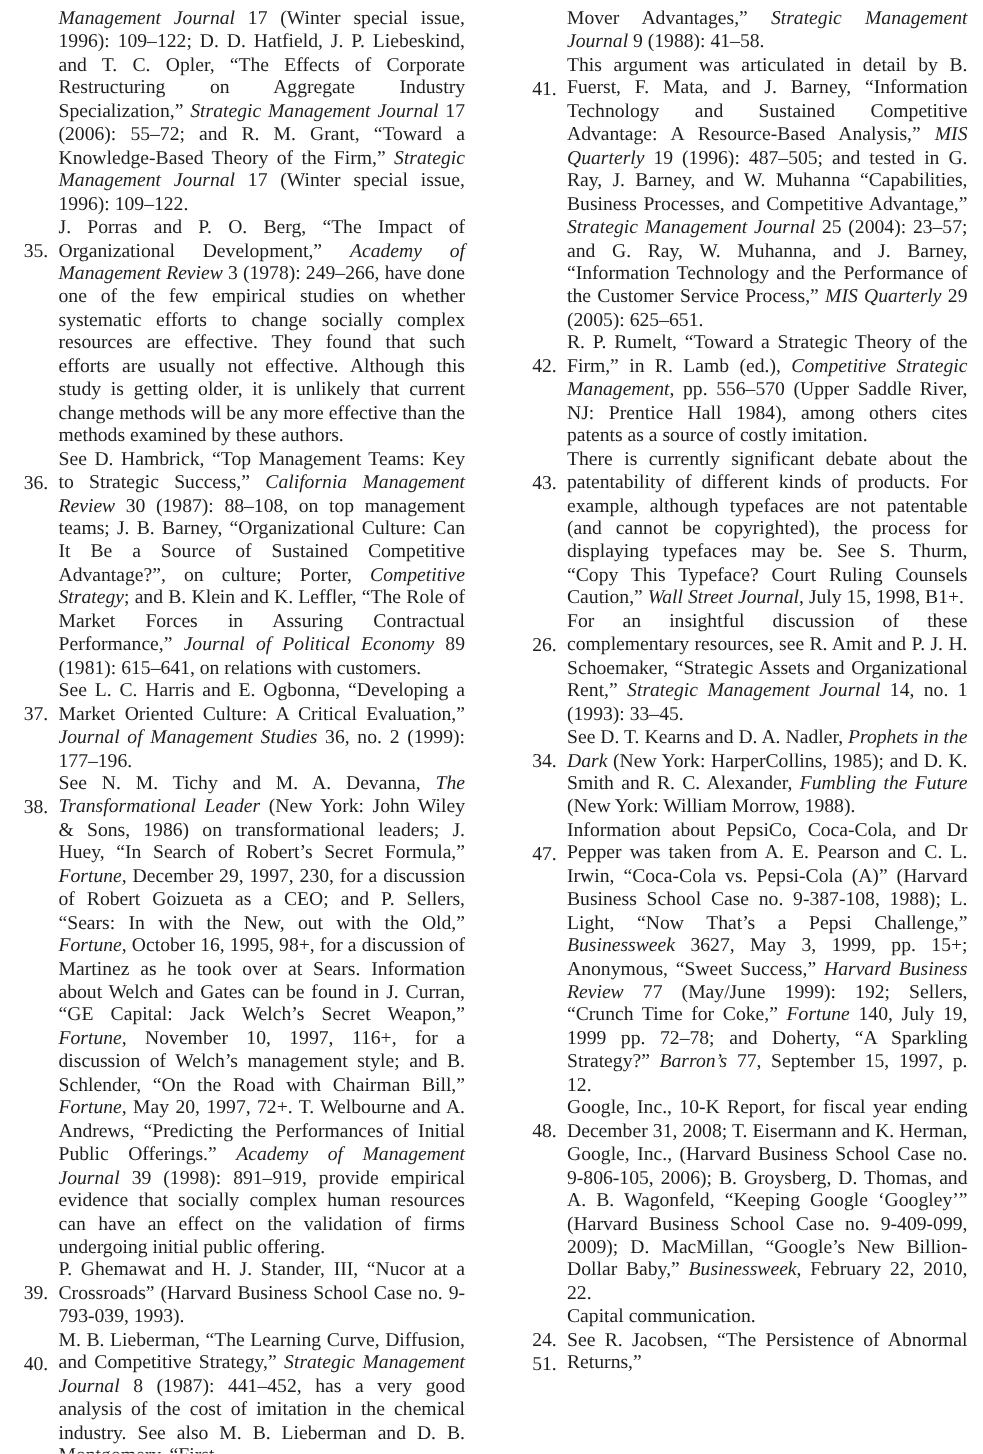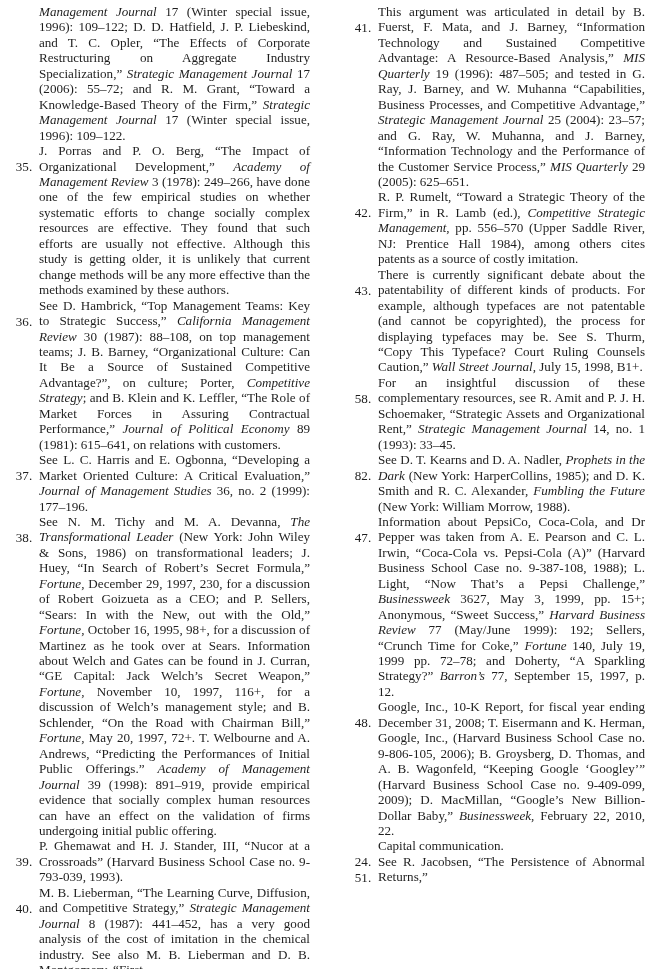--- a/index.html
+++ b/index.html
@@ -24,23 +24,24 @@
   <div class="col col-left">
       <p class="note cont"><span class="it">Management Journal</span><span> 17 (Winter special issue, 1996): 109–122; D. D. Hatfield, J. P. Liebeskind, and T. C. Opler, “The Effects of Corporate Restructuring on Aggregate Industry Specialization,” </span><span class="it">Strategic Management Journal</span><span> 17 (2006): 55–72; and R. M. Grant, “Toward a Knowledge-Based Theory of the Firm,” </span><span class="it">Strategic Management Journal</span><span> 17 (Winter special issue, 1996): 109–122.</span></p>
       <p class="note"><span class="num">35.</span><span>J. Porras and P. O. Berg, “The Impact of Organizational Development,” </span><span class="it">Academy of Management Review</span><span> 3 (1978): 249–266, have done one of the few empirical studies on whether systematic efforts to change socially complex resources are effective. They found that such efforts are usually not effective. Although this study is getting older, it is unlikely that current change methods will be any more effective than the methods examined by these authors.</span></p>
       <p class="note"><span class="num">36.</span><span>See D. Hambrick, “Top Management Teams: Key to Strategic Success,” </span><span class="it">California Management Review</span><span> 30 (1987): 88–108, on top management teams; J. B. Barney, “Organizational Culture: Can It Be a Source of Sustained Competitive Advantage?”, on culture; Porter, </span><span class="it">Competitive Strategy</span><span>; and B. Klein and K. Leffler, “The Role of Market Forces in Assuring Contractual Performance,” </span><span class="it">Journal of Political Economy</span><span> 89 (1981): 615–641, on relations with customers.</span></p>
       <p class="note"><span class="num">37.</span><span>See L. C. Harris and E. Ogbonna, “Developing a Market Oriented Culture: A Critical Evaluation,” </span><span class="it">Journal of Management Studies</span><span> 36, no. 2 (1999): 177–196.</span></p>
       <p class="note"><span class="num">38.</span><span>See N. M. Tichy and M. A. Devanna, </span><span class="it">The Transformational Leader</span><span> (New York: John Wiley &amp; Sons, 1986) on transformational leaders; J. Huey, “In Search of Robert’s Secret Formula,” </span><span class="it">Fortune</span><span>, December 29, 1997, 230, for a discussion of Robert Goizueta as a CEO; and P. Sellers, “Sears: In with the New, out with the Old,” </span><span class="it">Fortune</span><span>, October 16, 1995, 98+, for a discussion of Martinez as he took over at Sears. Information about Welch and Gates can be found in J. Curran, “GE Capital: Jack Welch’s Secret Weapon,” </span><span class="it">Fortune</span><span>, November 10, 1997, 116+, for a discussion of Welch’s management style; and B. Schlender, “On the Road with Chairman Bill,” </span><span class="it">Fortune</span><span>, May 20, 1997, 72+. T. Welbourne and A. Andrews, “Predicting the Performances of Initial Public Offerings.” </span><span class="it">Academy of Management Journal</span><span> 39 (1998): 891–919, provide empirical evidence that socially complex human resources can have an effect on the validation of firms undergoing initial public offering.</span></p>
       <p class="note"><span class="num">39.</span><span>P. Ghemawat and H. J. Stander, III, “Nucor at a Crossroads” (Harvard Business School Case no. 9-793-039, 1993).</span></p>
       <p class="note"><span class="num">40.</span><span>M. B. Lieberman, “The Learning Curve, Diffusion, and Competitive Strategy,” </span><span class="it">Strategic Management Journal</span><span> 8 (1987): 441–452, has a very good analysis of the cost of imitation in the chemical industry. See also M. B. Lieberman and D. B. Montgomery, “First-</span></p>
     </div>
   <div class="col col-right">
+      <p class="note cont"><span>Mover Advantages,” </span><span class="it">Strategic Management Journal</span><span> 9 (1988): 41–58.</span></p>
       <p class="note"><span class="num">41.</span><span>This argument was articulated in detail by B. Fuerst, F. Mata, and J. Barney, “Information Technology and Sustained Competitive Advantage: A Resource-Based Analysis,” </span><span class="it">MIS Quarterly</span><span> 19 (1996): 487–505; and tested in G. Ray, J. Barney, and W. Muhanna “Capabilities, Business Processes, and Competitive Advantage,” </span><span class="it">Strategic Management Journal</span><span> 25 (2004): 23–57; and G. Ray, W. Muhanna, and J. Barney, “Information Technology and the Performance of the Customer Service Process,” </span><span class="it">MIS Quarterly</span><span> 29 (2005): 625–651.</span></p>
       <p class="note"><span class="num">42.</span><span>R. P. Rumelt, “Toward a Strategic Theory of the Firm,” in R. Lamb (ed.), </span><span class="it">Competitive Strategic Management</span><span>, pp. 556–570 (Upper Saddle River, NJ: Prentice Hall 1984), among others cites patents as a source of costly imitation.</span></p>
       <p class="note"><span class="num">43.</span><span>There is currently significant debate about the patentability of different kinds of products. For example, although typefaces are not patentable (and cannot be copyrighted), the process for displaying typefaces may be. See S. Thurm, “Copy This Typeface? Court Ruling Counsels Caution,” </span><span class="it">Wall Street Journal</span><span>, July 15, 1998, B1+.</span></p>
-      <p class="note"><span class="num">58.</span><span>For an insightful discussion of these complementary resources, see R. Amit and P. J. H. Schoemaker, “Strategic Assets and Organizational Rent,” </span><span class="it">Strategic Management Journal</span><span> 14, no. 1 (1993): 33–45.</span></p>
-      <p class="note"><span class="num">82.</span><span>See D. T. Kearns and D. A. Nadler, </span><span class="it">Prophets in the Dark</span><span> (New York: HarperCollins, 1985); and D. K. Smith and R. C. Alexander, </span><span class="it">Fumbling the Future</span><span> (New York: William Morrow, 1988).</span></p>
+      <p class="note"><span class="num">26.</span><span>For an insightful discussion of these complementary resources, see R. Amit and P. J. H. Schoemaker, “Strategic Assets and Organizational Rent,” </span><span class="it">Strategic Management Journal</span><span> 14, no. 1 (1993): 33–45.</span></p>
+      <p class="note"><span class="num">34.</span><span>See D. T. Kearns and D. A. Nadler, </span><span class="it">Prophets in the Dark</span><span> (New York: HarperCollins, 1985); and D. K. Smith and R. C. Alexander, </span><span class="it">Fumbling the Future</span><span> (New York: William Morrow, 1988).</span></p>
       <p class="note"><span class="num">47.</span><span>Information about PepsiCo, Coca-Cola, and Dr Pepper was taken from A. E. Pearson and C. L. Irwin, “Coca-Cola vs. Pepsi-Cola (A)” (Harvard Business School Case no. 9-387-108, 1988); L. Light, “Now That’s a Pepsi Challenge,” </span><span class="it">Businessweek</span><span> 3627, May 3, 1999, pp. 15+; Anonymous, “Sweet Success,” </span><span class="it">Harvard Business Review</span><span> 77 (May/June 1999): 192; Sellers, “Crunch Time for Coke,” </span><span class="it">Fortune</span><span> 140, July 19, 1999 pp. 72–78; and Doherty, “A Sparkling Strategy?” </span><span class="it">Barron’s</span><span> 77, September 15, 1997, p. 12.</span></p>
       <p class="note"><span class="num">48.</span><span>Google, Inc., 10-K Report, for fiscal year ending December 31, 2008; T. Eisermann and K. Herman, Google, Inc., (Harvard Business School Case no. 9-806-105, 2006); B. Groysberg, D. Thomas, and A. B. Wagonfeld, “Keeping Google ‘Googley’” (Harvard Business School Case no. 9-409-099, 2009); D. MacMillan, “Google’s New Billion-Dollar Baby,” </span><span class="it">Businessweek</span><span>, February 22, 2010, 22.</span></p>
       <p class="note"><span class="num">24.</span><span>Capital communication.</span></p>
       <p class="note"><span class="num">51.</span><span>See R. Jacobsen, “The Persistence of Abnormal Returns,” </span></p>
     </div>
 </div>
 
 </body></html>

